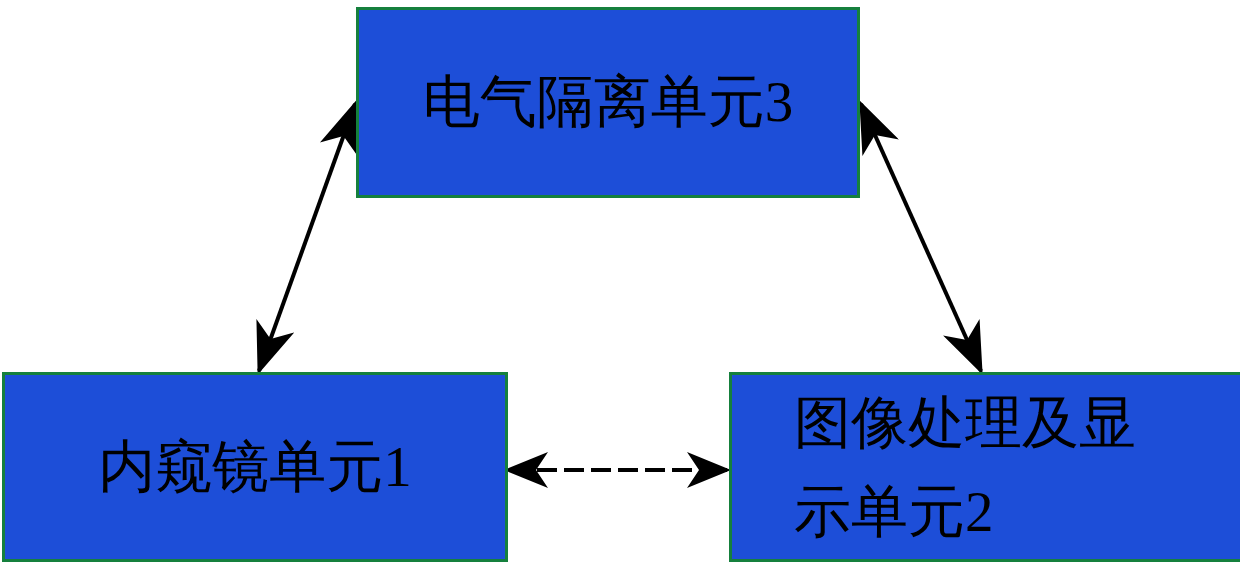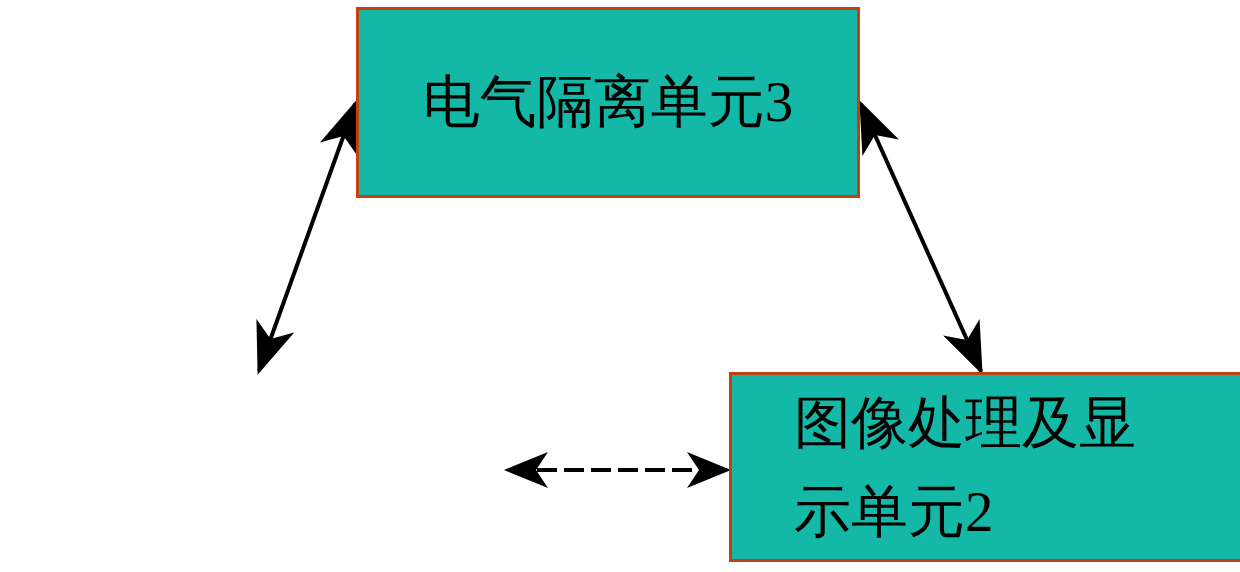--- a/index.html
+++ b/index.html
@@ -13,22 +13,22 @@
   #canvas {
     position: relative;
     width: 1240px;
     height: 572px;
     background: #ffffff;
     overflow: hidden;
   }
   .node {
     position: absolute;
     box-sizing: border-box;
-    border: 3px solid #c2410c;
-    background: #14b8a6;
+    border: 3px solid #15803d;
+    background: #1d4ed8;
     display: flex;
     align-items: center;
     justify-content: center;
   }
   .node-label {
     color: #000000;
     font-family: "Liberation Serif", "DejaVu Serif", serif;
     font-weight: 400;
     line-height: 1.52;
     white-space: pre-line;
@@ -107,19 +107,22 @@
 
     <line x1="861" y1="104" x2="981" y2="371" stroke="#000000" stroke-width="4" marker-start="url(#ah-start)" marker-end="url(#ah-end)"></line>
 
     <line x1="510" y1="470" x2="727" y2="470" stroke="#000000" stroke-width="4" stroke-dasharray="20 7" marker-start="url(#ah-start-d)" marker-end="url(#ah-end-d)"></line>
   </svg>
 
   <div class="node" id="node-isolation">
     <span class="node-label">电气隔离单元3</span>
   </div>
 
+  <div class="node" id="node-endoscope">
+    <span class="node-label">内窥镜单元1</span>
+  </div>
 
   <div class="node" id="node-imaging">
     <span class="node-label">图像处理及显
 示单元2</span>
   </div>
 
 </div>
 
 </body></html>

